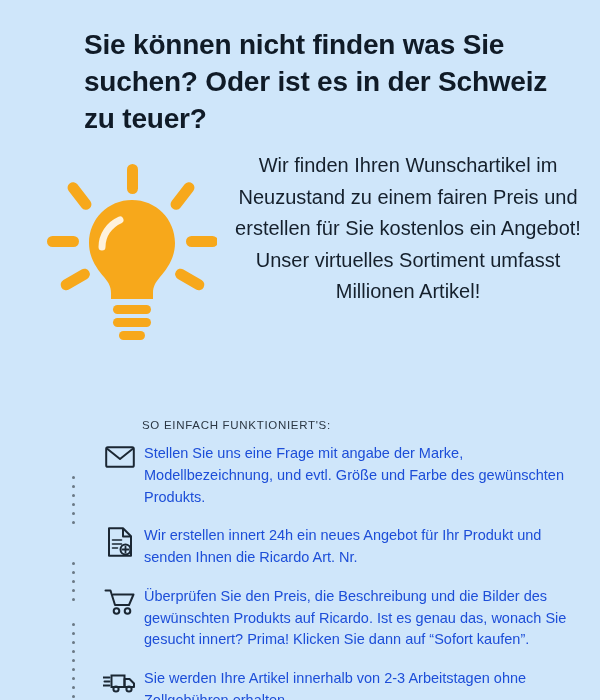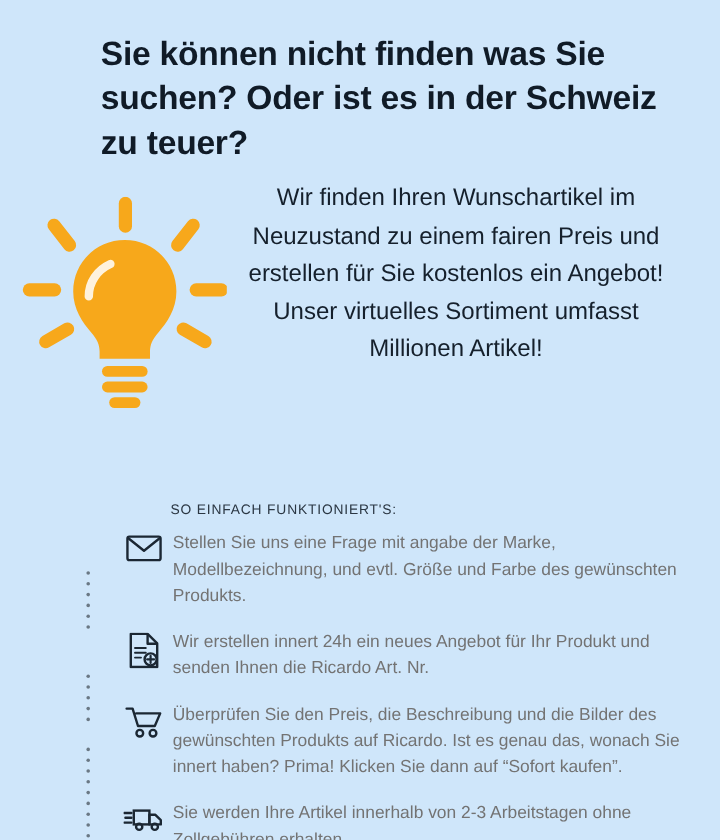--- a/index.html
+++ b/index.html
@@ -30,21 +30,21 @@
     font-size: 28px;
     line-height: 1.33;
     font-weight: bold;
     letter-spacing: -0.2px;
     color: #101b27;
   }
 
   
   .intro-row {
     position: absolute;
-    left: 8px;
+    left: 36px;
     top: 150px;
     width: 560px;
     display: flex;
     align-items: flex-start;
   }
   .bulb-wrap {
     width: 190px;
     flex: 0 0 190px;
     display: flex;
     justify-content: center;
@@ -86,21 +86,21 @@
     margin-right: -2px;
     display: flex;
     justify-content: center;
     padding-top: 2px;
     position: relative;
   }
   .step-text {
     flex: 1 1 auto;
     font-size: 14.5px;
     line-height: 1.5;
-    color: #737373;
+    color: #1d4ed8;
     padding-left: 2px;
   }
   .dots {
     position: absolute;
     left: -24px;
     width: 3px;
     display: flex;
     flex-direction: column;
     align-items: center;
   }
@@ -207,21 +207,21 @@
             <i></i>
             <i></i>
             <i></i>
             <i></i>
             <i></i>
             <i></i>
             <i></i>
             <i></i>
         </div>
       </div>
-      <div class="step-text">Überprüfen Sie den Preis, die Beschreibung und die Bilder des gewünschten Produkts auf Ricardo. Ist es genau das, wonach Sie innert haben? Prima! Klicken Sie dann auf “Sofort kaufen”.</div>
+      <div class="step-text">Überprüfen Sie den Preis, die Beschreibung und die Bilder des gewünschten Produkts auf Ricardo. Ist es genau das, wonach Sie gesucht innert? Prima! Klicken Sie dann auf “Sofort kaufen”.</div>
     </div>
 
     <div class="step">
       <div class="step-icon">
         <svg width="34" height="24" viewBox="0 0 34 24">
           <rect x="8.5" y="5.5" width="13" height="11.5" fill="none" stroke="#1b2733" stroke-width="2"></rect>
           <path d="M21.5 9 h5 l4.5 4.5 v3.5 h-9.5 z" fill="none" stroke="#1b2733" stroke-width="2" stroke-linejoin="round"></path>
           <circle cx="13" cy="19" r="2.6" fill="none" stroke="#1b2733" stroke-width="2"></circle>
           <circle cx="26" cy="19" r="2.6" fill="none" stroke="#1b2733" stroke-width="2"></circle>
           <path d="M0.5 7.5 h6 M1.5 11.5 h5 M0.5 15.5 h6" stroke="#1b2733" stroke-width="2" stroke-linecap="round"></path>

